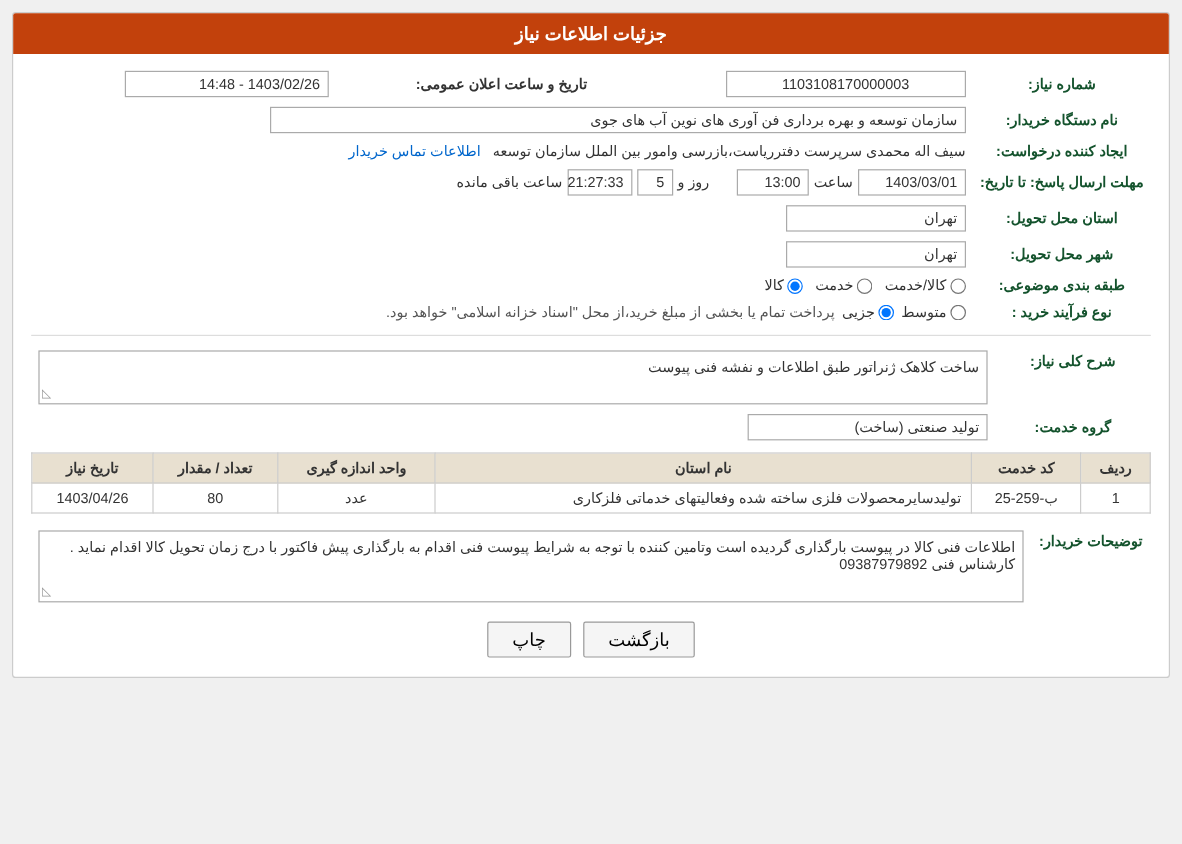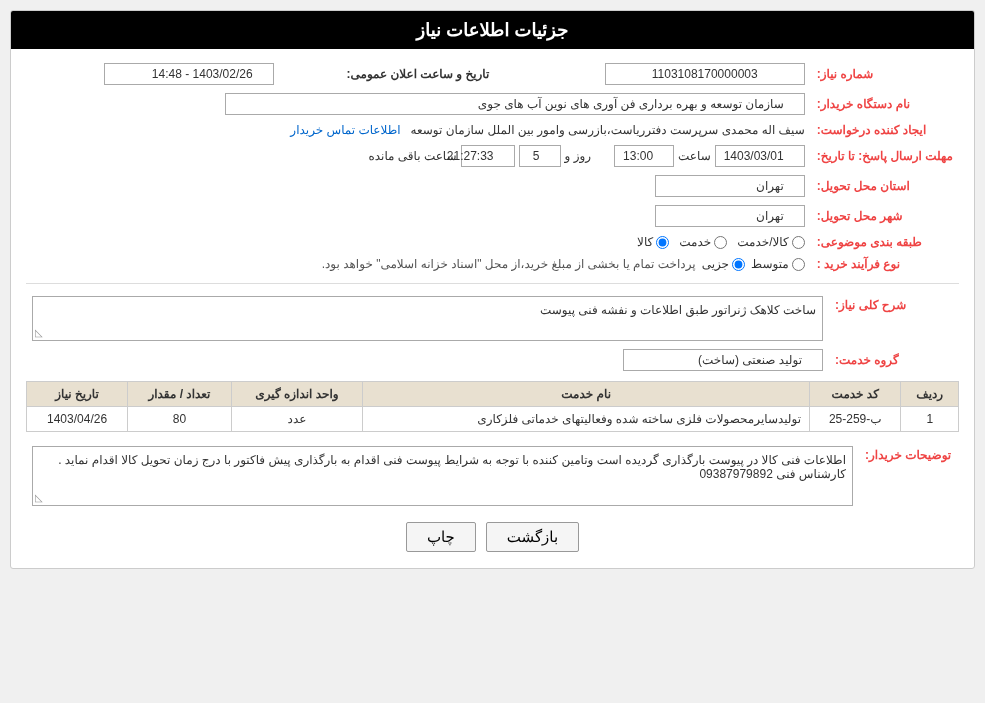--- a/index.html
+++ b/index.html
@@ -15,25 +15,25 @@
       min-height: 703px;
       background: #f0f0f0;
       padding: 10px;
     }
     .main-card {
       background: #fff;
       border: 1px solid #ccc;
       border-radius: 3px;
     }
     .card-header {
-      background: #000000;
+      background: #c2410c;
       color: #fff;
       text-align: center;
       padding: 8px 12px;
-      font-size: 18px;
+      font-size: 15px;
       font-weight: bold;
       border-radius: 2px 2px 0 0;
     }
     .card-body {
       padding: 10px 15px;
     }
     .section-header {
       background: #8B6914;
       color: #fff;
       padding: 5px 10px;
@@ -43,30 +43,30 @@
     }
     .info-table {
       width: 100%;
       border-collapse: collapse;
     }
     .info-table td {
       padding: 4px 6px;
       vertical-align: middle;
     }
     .label-cell {
-      text-align: left;
-      color: #ef4444;
+      text-align: center;
+      color: #14532d;
       font-weight: bold;
       white-space: nowrap;
       width: 130px;
     }
     .input-box {
       border: 1px solid #aaa;
       background: #fff;
-      padding: 3px 20px;
+      padding: 3px 6px;
       min-height: 22px;
       display: inline-block;
     }
     .input-wide {
       width: 100%;
     }
     .link-blue {
       color: #0066cc;
       text-decoration: none;
     }
@@ -271,21 +271,21 @@
           </td>
         </tr>
       </tbody>
         </table>
 
       <table class="services-table">
         <thead>
           <tr>
             <th>ردیف</th>
             <th>کد خدمت</th>
-            <th>نام خدمت</th>
+            <th>نام استان</th>
             <th>واحد اندازه گیری</th>
             <th>تعداد / مقدار</th>
             <th>تاریخ نیاز</th>
           </tr>
         </thead>
         <tbody id="services-tbody">
         <tr>
       <td>1</td>
       <td>ب-259-25</td>
       <td style="text-align:right;">تولیدسایرمحصولات فلزی ساخته شده وفعالیتهای خدماتی فلزکاری</td>

